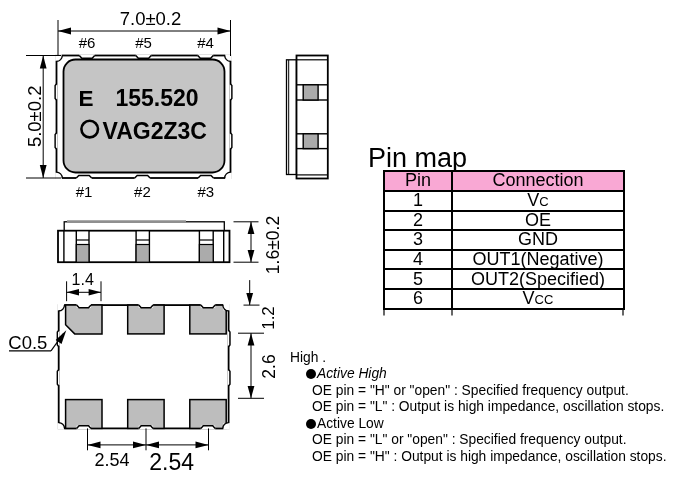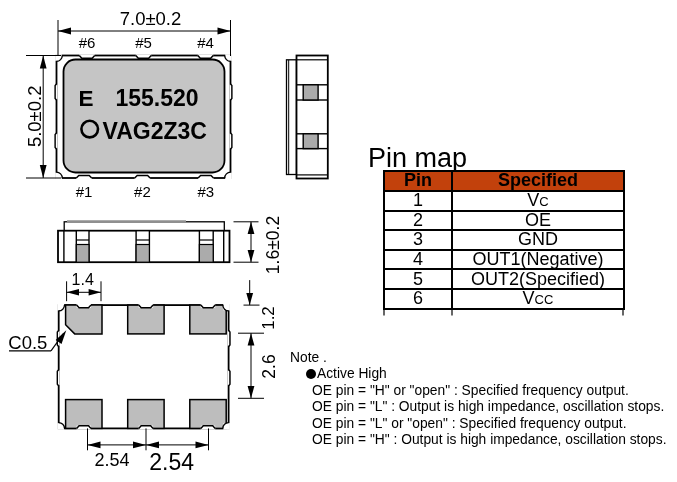--- a/index.html
+++ b/index.html
@@ -1,21 +1,21 @@
 <!DOCTYPE html>
 <html><head>
 <meta charset="utf-8">
 <style>
   html,body{margin:0;padding:0;background:#fff;}
   #page{position:relative;width:677px;height:482px;background:#fff;font-family:"Liberation Sans",sans-serif;overflow:hidden;}
   svg{position:absolute;left:0;top:0;}
   svg text{font-family:"Liberation Sans",sans-serif;fill:#000;}
   .tbl{position:absolute;left:383px;top:170px;border-collapse:collapse;font-family:"Liberation Sans",sans-serif;font-size:18px;color:#000;}
   .tbl td{border:2px solid #000;text-align:center;padding:0;height:17.6px;line-height:17px;}
-  .tbl .hd td{background:#c2410c;font-weight:bold;}
+  .tbl .hd td{background:#f9a8d4;}
   .tbl .c1{width:66px;}
   .tbl .c2{width:170px;}
   .sm{font-size:13px;}
   .blt{display:inline-block;width:10px;height:10px;background:#000;border-radius:50%;margin-right:1px;vertical-align:-1px;}
   .note{position:absolute;left:290px;top:349.5px;width:385px;font-size:13.8px;line-height:16.6px;color:#000;white-space:nowrap;}
 </style>
 </head>
 <body>
 <div id="page">
 <svg width="677" height="482" viewBox="0 0 677 482">
@@ -278,21 +278,21 @@
   </g>
 </svg>
 
 <div style="position:absolute;left:368px;top:143px;font-size:27px;">Pin map</div>
 
 <table class="tbl" cellspacing="0">
 
   <tbody>
         <tr class="hd">
           <td class="c1">Pin</td>
-          <td class="c2">Specified</td>
+          <td class="c2">Connection</td>
         </tr>
 
   <tr>
           <td>1</td>
           <td>V<span class="sm">C</span></td>
         </tr>
 
   <tr>
           <td>2</td>
           <td>OE</td>
@@ -314,20 +314,21 @@
         </tr>
 
   <tr>
           <td>6</td>
           <td>V<span class="sm">CC</span></td>
         </tr>
 </tbody>
     </table>
 
 <div class="note">
-  <div>Note .</div>
-  <div style="padding-left:16px;"><span class="blt"></span>Active High</div>
+  <div>High .</div>
+  <div style="padding-left:16px;font-style:italic;"><span class="blt"></span>Active High</div>
   <div style="padding-left:22px;">OE pin = "H" or "open" : Specified frequency output.</div>
   <div style="padding-left:22px;">OE pin = "L" : Output is high impedance, oscillation stops.</div>
+  <div style="padding-left:16px;"><span class="blt"></span>Active Low</div>
   <div style="padding-left:22px;">OE pin = "L" or "open" : Specified frequency output.</div>
   <div style="padding-left:22px;">OE pin = "H" : Output is high impedance, oscillation stops.</div>
 </div>
 </div>
 
 </body></html>

